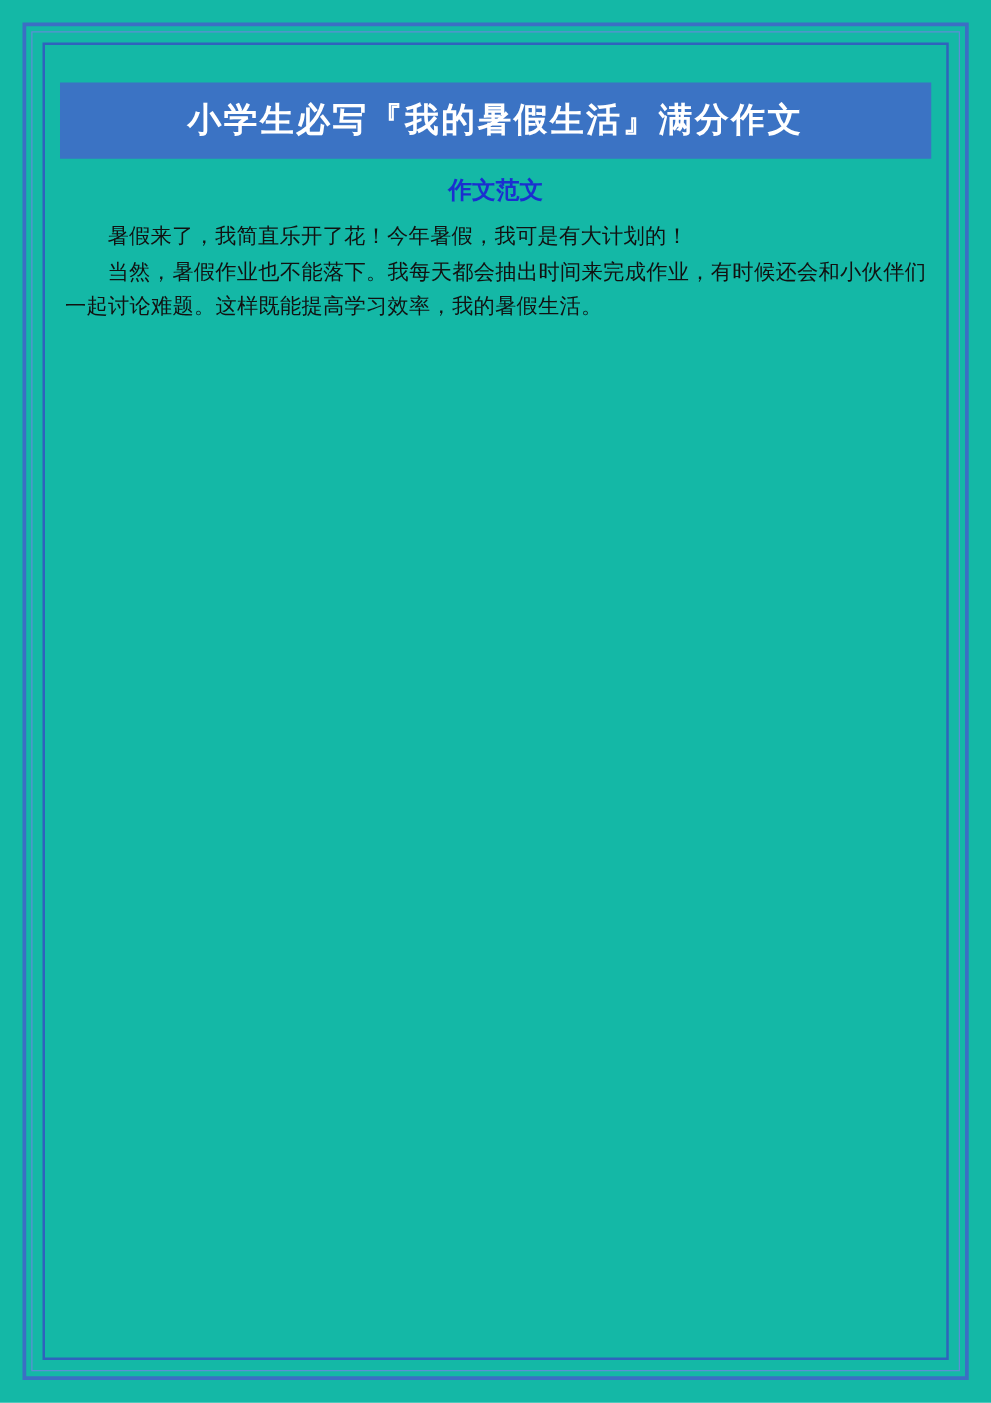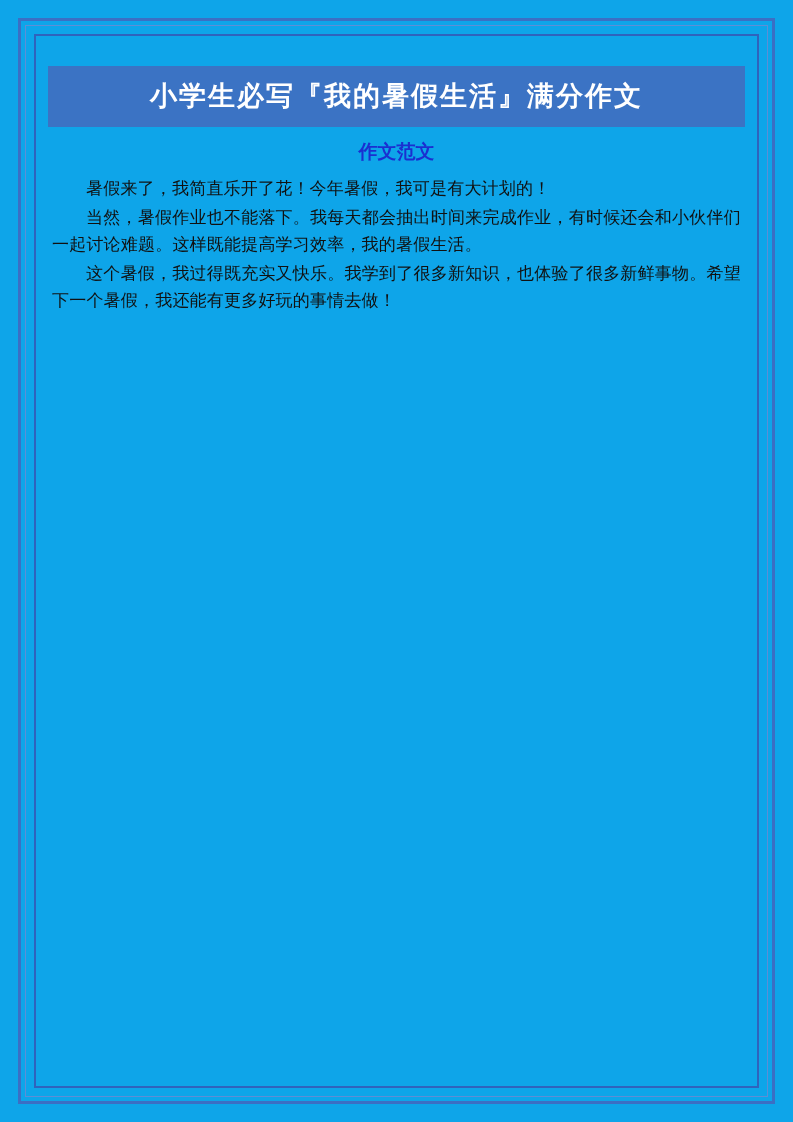--- a/index.html
+++ b/index.html
@@ -11,21 +11,21 @@
     height: 1122px;
     background: #ffffff;
     font-family: "Liberation Sans", sans-serif;
     overflow: hidden;
   }
   .page {
     position: relative;
     width: 793px;
     height: 1122px;
     box-sizing: border-box;
-    background: #0ea5e9;
+    background: #14b8a6;
   }
   
   .frame-outer {
     position: absolute;
     left: 18px;
     top: 18px;
     right: 18px;
     bottom: 18px;
     border: 3px solid #3b6fc4;
     box-sizing: border-box;
@@ -99,17 +99,16 @@
 
   <div class="content">
 
     <div class="title-bar">小学生必写『我的暑假生活』满分作文</div>
 
     <div class="subtitle">作文范文</div>
 
     <div class="body-text">
       <p class="para">暑假来了，我简直乐开了花！今年暑假，我可是有大计划的！</p>
       <p class="para">当然，暑假作业也不能落下。我每天都会抽出时间来完成作业，有时候还会和小伙伴们一起讨论难题。这样既能提高学习效率，我的暑假生活。</p>
-      <p class="para">这个暑假，我过得既充实又快乐。我学到了很多新知识，也体验了很多新鲜事物。希望下一个暑假，我还能有更多好玩的事情去做！</p>
     </div>
 
   </div>
 </div>
 
 </body></html>

